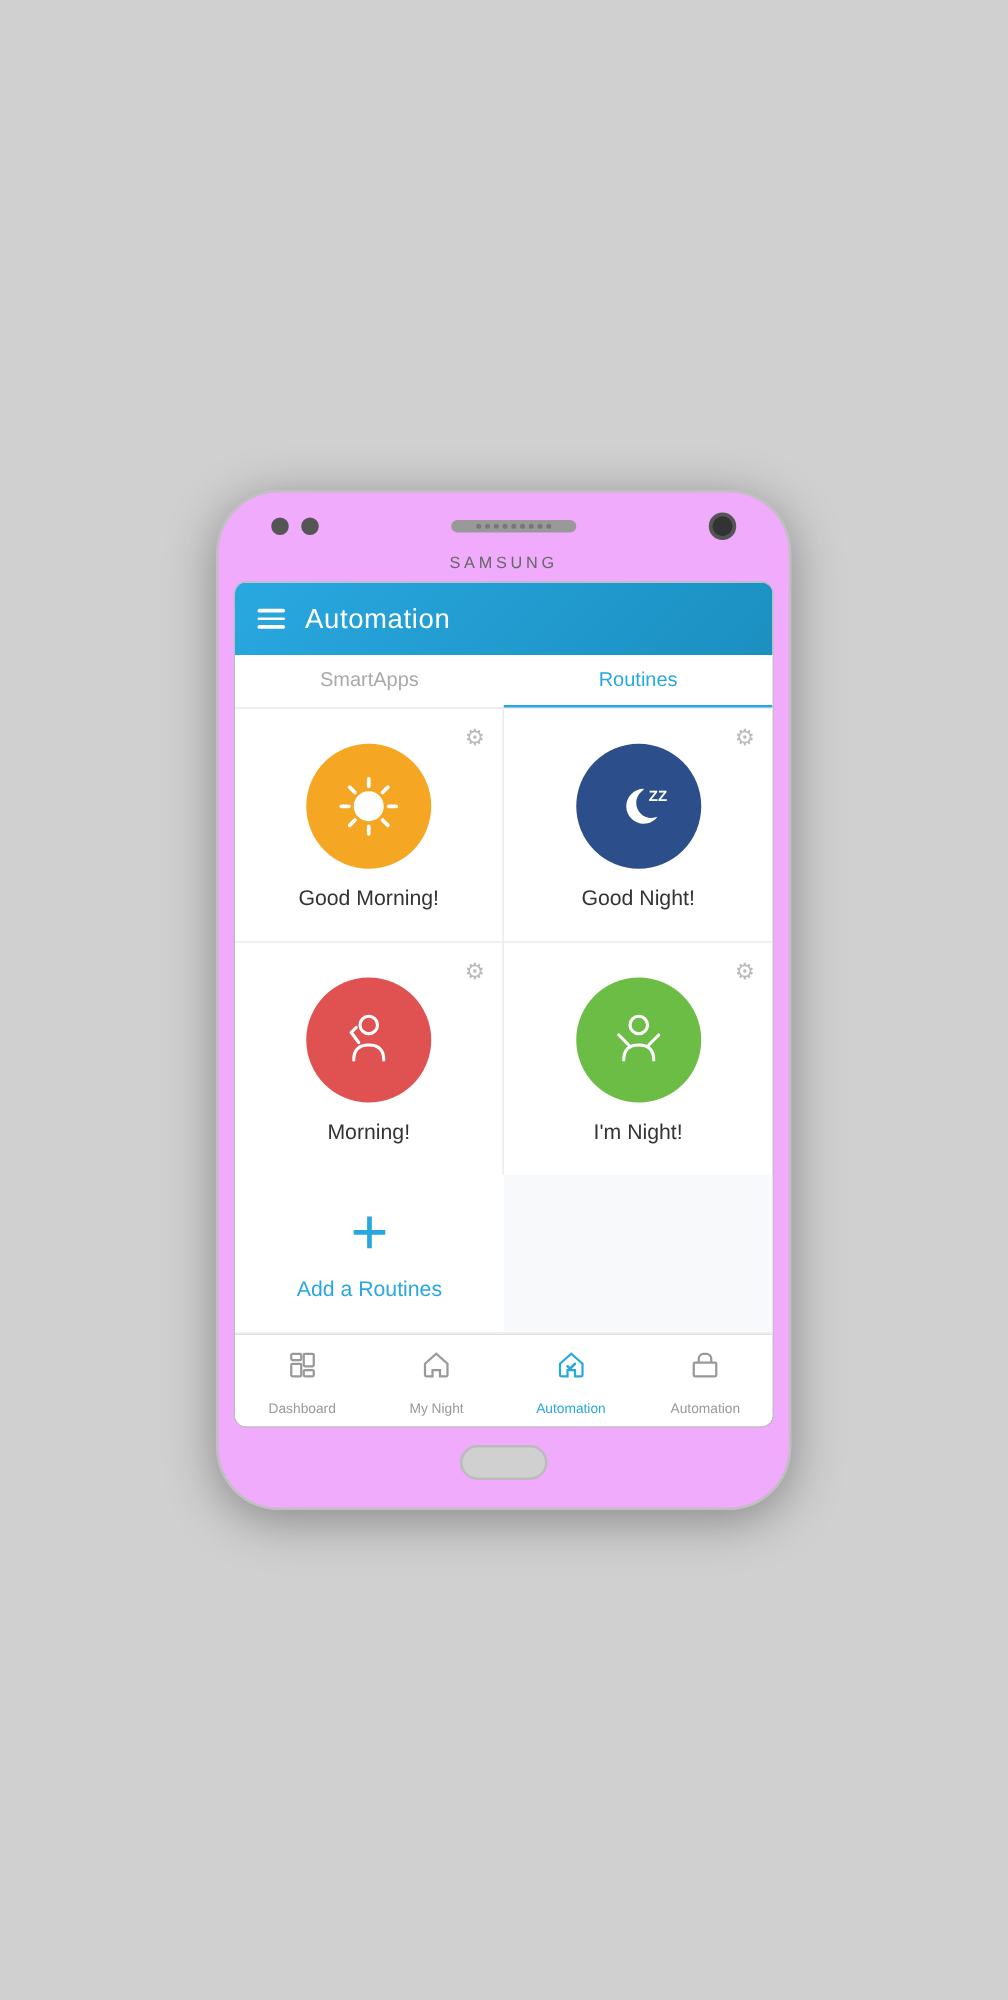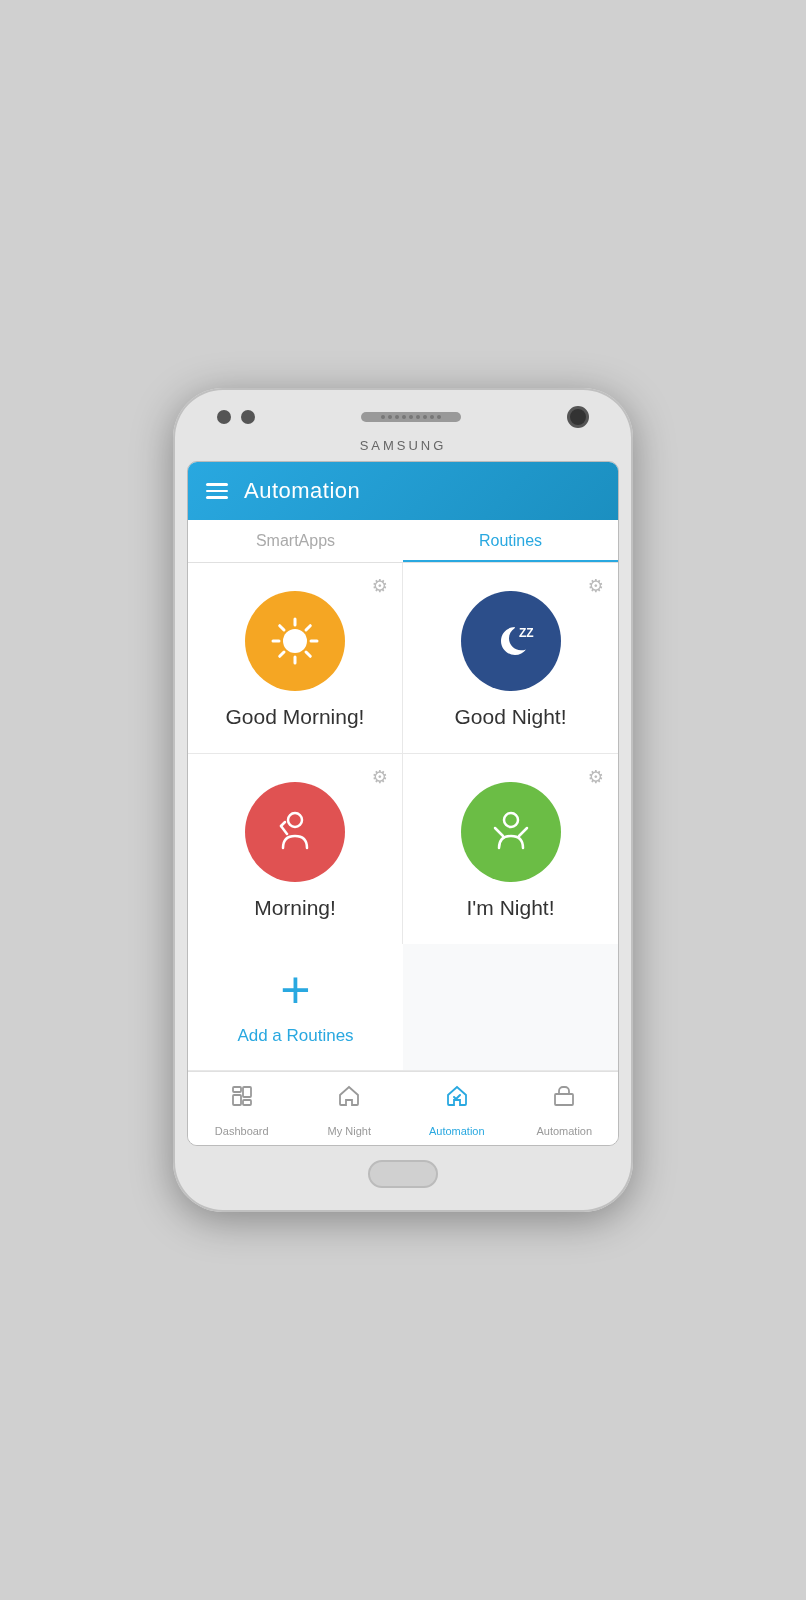--- a/index.html
+++ b/index.html
@@ -7,21 +7,21 @@
       background: #d0d0d0;
       display: flex;
       justify-content: center;
       align-items: center;
       min-height: 100vh;
       font-family: 'Helvetica Neue', Arial, sans-serif;
     }
 
     .phone-outer {
       width: 460px;
-      background: #e5e5e5;
+      background: #f0abfc;
       border-radius: 50px;
       padding: 18px 14px;
       box-shadow: 0 8px 40px rgba(0,0,0,0.35), inset 0 0 0 2px #c0c0c0;
       position: relative;
     }
 
     .phone-top-bar {
       display: flex;
       align-items: center;
       justify-content: space-between;
@@ -195,21 +195,21 @@
       height: 100px;
       border-radius: 50%;
       display: flex;
       align-items: center;
       justify-content: center;
       margin-bottom: 14px;
       margin-top: 8px;
     }
 
     .routine-name {
-      font-size: 21px;
+      font-size: 17px;
       color: #333;
       text-align: center;
     }
 
     
     .add-routine-cell {
       padding: 20px 16px 24px 16px;
       display: flex;
       flex-direction: column;
       align-items: center;

